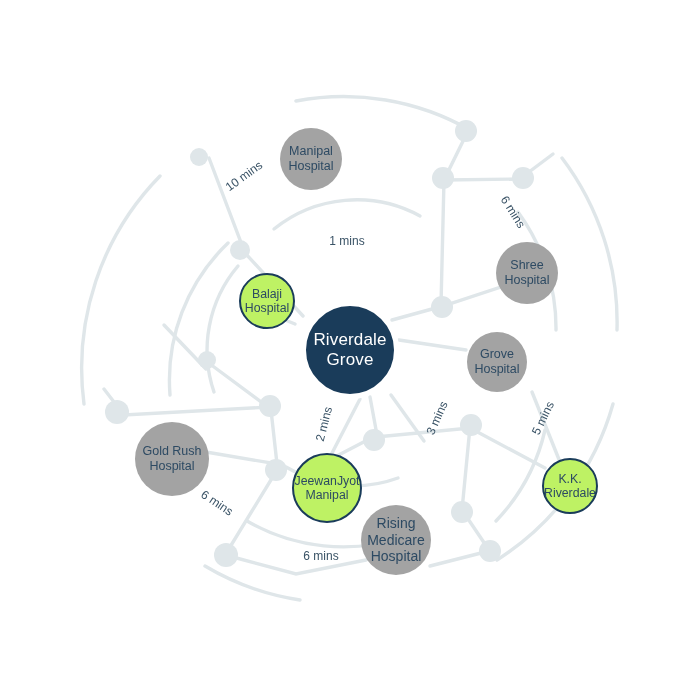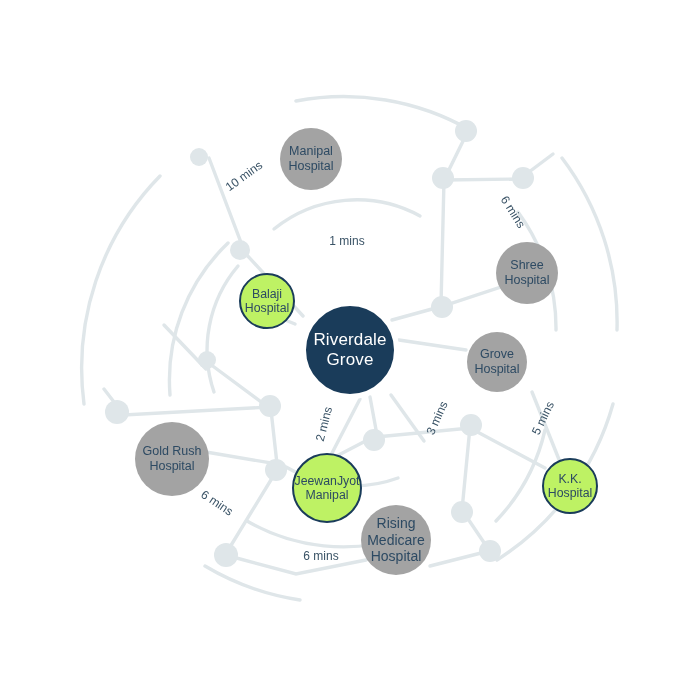--- a/index.html
+++ b/index.html
@@ -110,21 +110,21 @@
 Hospital</span>
   </div>
 
   <div class="node filled" style="left:467px;top:332px;width:60px;height:60px;">
     <span class="lbl">Grove
 Hospital</span>
   </div>
 
   <div class="node outline" style="left:542px;top:458px;width:56px;height:56px;">
     <span class="lbl">K.K.
-Hospital</span>
+Riverdale</span>
   </div>
 
   <div class="node filled" style="left:135px;top:422px;width:74px;height:74px;">
     <span class="lbl">Gold Rush
 Hospital</span>
   </div>
 
   <div class="node outline" style="left:292px;top:453px;width:70px;height:70px;">
     <span class="lbl">JeewanJyot
 Manipal</span>

